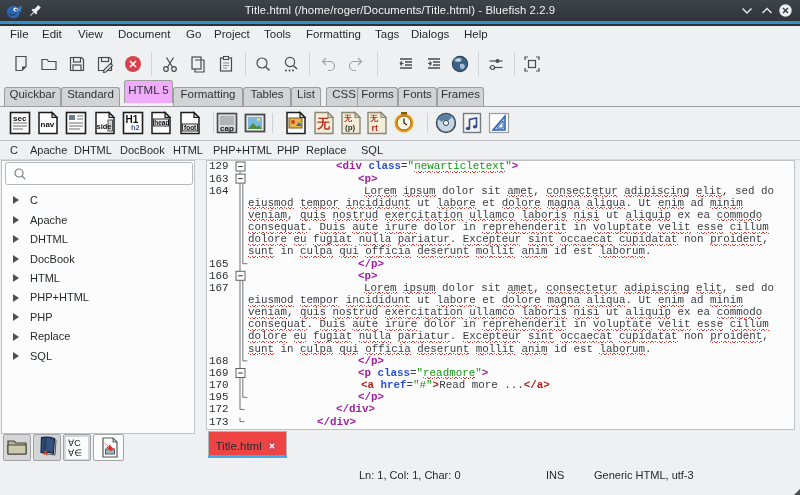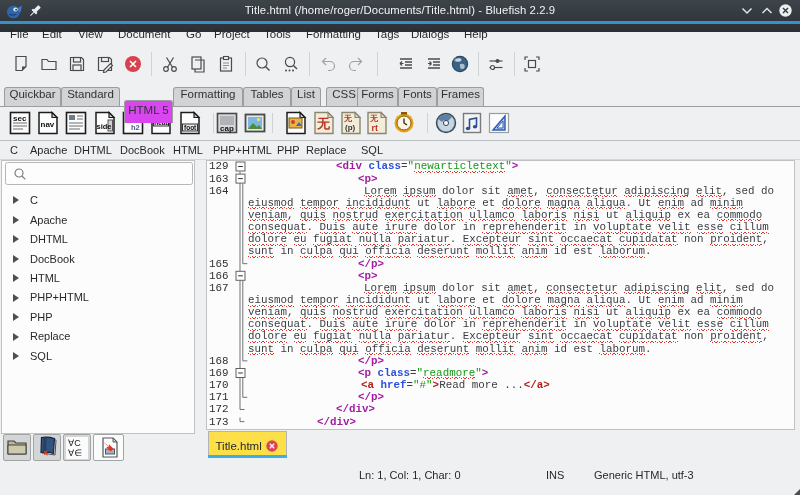--- a/index.html
+++ b/index.html
@@ -1,30 +1,30 @@
 <!DOCTYPE html>
 <html><head><meta charset="utf-8"><title>Bluefish</title>
 <style>
 *{margin:0;padding:0;box-sizing:border-box}
 html,body{width:800px;height:495px;overflow:hidden}
 body{font-family:"Liberation Sans",sans-serif;background:#eff0f1;position:relative;color:#232627}
 .abs{position:absolute}
 
-#titlebar{position:absolute;left:0;top:0;width:800px;height:32px;background:linear-gradient(#3d444a,#2b3035)}
+#titlebar{position:absolute;left:0;top:0;width:800px;height:26px;background:linear-gradient(#3d444a,#2b3035)}
 #title{position:absolute;left:0;right:0;top:3.5px;text-align:center;font-size:11.3px;font-weight:500;color:#f2f4f5;letter-spacing:.1px}
 #blueline{position:absolute;left:0;top:21px;width:800px;height:2.6px;background:#3193c9}
 
 #menubar{position:absolute;left:0;top:24px;width:800px;height:20px}
 #menubar span{position:absolute;top:3.5px;font-size:11.5px;color:#26292c}
 
 .tbi{position:absolute;top:55px;width:18px;height:18px}
 .sep1{position:absolute;top:52px;width:1px;height:24px;background:#d0d2d3}
 
 .tab{position:absolute;top:86.5px;height:19.5px;background:#d2d3d4;border:1px solid #9b9d9e;border-bottom:none;border-radius:3px 3px 0 0;font-size:11.5px;color:#2f3336;text-align:center;line-height:13.5px}
-.tab.act{top:100px;height:22.5px;background:#d946ef;line-height:18.4px;z-index:3}
+.tab.act{top:80px;height:22.5px;background:#f0abfc;line-height:18.4px;z-index:3}
 #nbpage{position:absolute;left:0;top:106px;width:800px;height:35px;background:#eff0f1;border-top:1px solid #9b9d9e;border-bottom:1px solid #bcbfc1}
 
 .px{position:absolute;top:111px;width:22px;height:24px}
 .sep2{position:absolute;top:113px;width:1px;height:20px;background:#cfd1d2}
 
 #langbar{position:absolute;left:0;top:141px;width:800px;height:18.5px;border-bottom:1px solid #d5d7d8}
 #langbar span{position:absolute;top:3px;font-size:11px;color:#26292c}
 
 #sidebar{position:absolute;left:1px;top:159.5px;width:194px;height:274px;background:#fcfcfc;border:1px solid #bfc1c3}
 #search{position:absolute;left:3px;top:1px;width:188px;height:23px;background:#fdfdfd;border:1px solid #b4b8ba;border-radius:2.5px}
@@ -39,21 +39,21 @@
 .tg{color:#a21ba2;font-weight:bold}
 .at{color:#2d50d8;font-weight:bold}
 .st{color:#159b15}
 .an{color:#b22018;font-weight:bold}
 .m{position:relative}
 .m::after{content:"";position:absolute;left:0;right:0;bottom:-0.5px;height:2px;
 background-image:repeating-linear-gradient(90deg,#e02d1f 0 1.2px,transparent 1.2px 3.6px),repeating-linear-gradient(90deg,transparent 0 1.8px,#e02d1f 1.8px 3px,transparent 3px 3.6px);
 background-size:100% 1px,100% 1px;background-position:0 0,0 1px;background-repeat:repeat-x}
 
 #dtabband{position:absolute;left:0;top:430.5px;width:800px;height:27.5px}
-#doctab{position:absolute;left:207.5px;top:0.5px;width:79.5px;height:24.5px;background:#fde047;border:1px solid #b2b4b6;border-bottom:none}
+#doctab{position:absolute;left:207.5px;top:0.5px;width:79.5px;height:24.5px;background:#ef4444;border:1px solid #b2b4b6;border-bottom:none}
 #doctab span{position:absolute;left:7px;top:7.5px;font-size:11.5px;color:#26292c}
 #tabline{position:absolute;left:207.5px;top:24.4px;width:79.5px;height:3.2px;background:#3daee9}
 .sbtn{position:absolute;top:3px;width:28px;height:27px;background:#d4d5d6;border:1px solid #a2a4a5;border-radius:2px}
 .sbtn.on{background:#fafbfb}
 
 #status{position:absolute;left:0;top:458px;width:800px;height:37px;font-size:11px;color:#26292c}
 #status span{position:absolute;top:11px}
 </style></head>
 <body>
 <div id="titlebar">
@@ -327,21 +327,21 @@
 <div id="gutter">
 <div class="lnum" style="top:0.00px">129</div>
 <div class="lnum" style="top:12.15px">163</div>
 <div class="lnum" style="top:24.30px">164</div>
 <div class="lnum" style="top:97.20px">165</div>
 <div class="lnum" style="top:109.35px">166</div>
 <div class="lnum" style="top:121.50px">167</div>
 <div class="lnum" style="top:194.40px">168</div>
 <div class="lnum" style="top:206.55px">169</div>
 <div class="lnum" style="top:218.70px">170</div>
-<div class="lnum" style="top:230.85px">171</div>
+<div class="lnum" style="top:230.85px">195</div>
 <div class="lnum" style="top:243.00px">172</div>
 <div class="lnum" style="top:255.15px">173</div>
 </div>
 <svg class="abs" style="left:0;top:0" width="800" height="495" viewBox="0 0 800 495">
   <g stroke="#6f7275" stroke-width="1" fill="none">
   <line x1="240.0" y1="171.475" x2="240.0" y2="409.47499999999997"></line>
 <line x1="240.0" y1="409.47499999999997" x2="244.5" y2="409.47499999999997"></line>
 <line x1="242.8" y1="183.625" x2="242.8" y2="263.675"></line>
 <line x1="242.8" y1="263.675" x2="247.3" y2="263.675"></line>
 <line x1="242.8" y1="280.825" x2="242.8" y2="360.875"></line>

